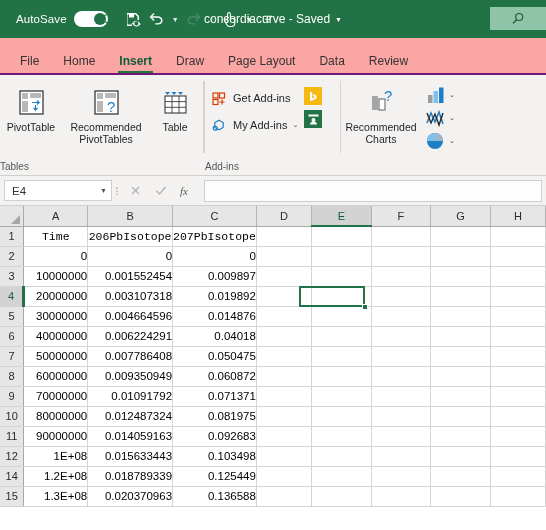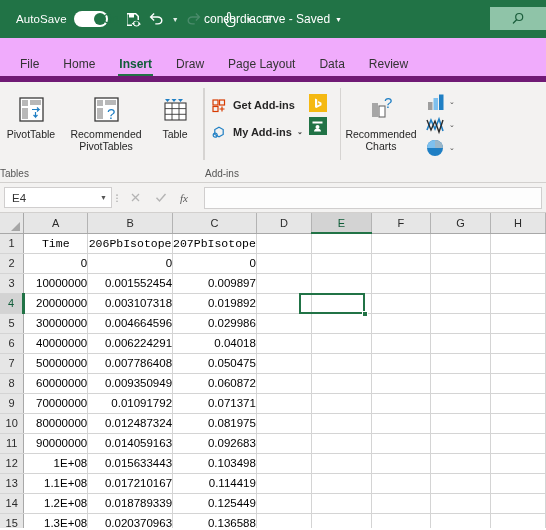--- a/index.html
+++ b/index.html
@@ -44,23 +44,23 @@
     font-size: 12px; color: #fff; pointer-events: none;
   }
   .doc-title .caret { font-size: 7px; margin-left: 5px; position: relative; top: -1px; }
   .searchbox {
     position: absolute; right: 0; top: 7px; width: 56px; height: 23px;
     background: #8fc4a8; display: flex; align-items: center; justify-content: center;
   }
 
   
   .tabstrip {
-    height: 44px; background: #f0abfc;
+    height: 37px; background: #fca5a5;
     display: flex; align-items: flex-end; padding-left: 8px;
-    border-bottom: 6px solid #701a75;
+    border-bottom: 2px solid #701a75;
   }
   .tab {
     font-size: 12px; color: #333; padding: 3px 12px 5px 12px;
     position: relative; white-space: nowrap;
   }
   .tab.active { color: #0f5c38; font-weight: bold; }
   .tab.active::after {
     content: ""; position: absolute; left: 11px; right: 11px; bottom: 0;
     height: 2.5px; background: #217346;
   }
@@ -79,21 +79,21 @@
   .bigbtn .ico { height: 34px; display: flex; align-items: flex-end; }
   .bigbtn .lbl {
     font-size: 10.5px; color: #262626; text-align: center; line-height: 12px;
   }
   .illus-box {
     width: 32px; height: 32px; border: 1px solid #c8c6c4; background: #fff;
     display: flex; align-items: center; justify-content: center;
   }
   .chev { font-size: 7px; color: #444; line-height: 8px; }
   .smallcol { display: flex; flex-direction: column; padding: 8px 0 0 6px; gap: 5px; }
-  .smallbtn { display: flex; align-items: center; gap: 5px; height: 22px; font-weight: bold; }
+  .smallbtn { display: flex; align-items: center; gap: 5px; height: 22px; }
   .smallbtn .lbl { font-size: 11px; color: #262626; white-space: nowrap; }
   .grouplabel {
     position: absolute; bottom: 3px; font-size: 10px; color: #555; 
   }
   .ribbon-bottom-border { height: 1px; background: #d2d0ce; }
 
   
   .fbar {
     height: 30px; background: #f3f2f1; display: flex; align-items: center;
     padding: 0 4px; gap: 0; border-bottom: 1px solid #d2d0ce;
@@ -444,21 +444,21 @@
             <td class="cell num"></td>
             <td class="cell num"></td>
             <td class="cell num"></td>
             <td class="cell num"></td>
             <td class="cell num"></td>
           </tr>
           <tr>
             <td class="rowhead">5</td>
             <td class="cell num">30000000</td>
             <td class="cell num">0.004664596</td>
-            <td class="cell num">0.029986</td>
+            <td class="cell num">0.014876</td>
             <td class="cell num"></td>
             <td class="cell num"></td>
             <td class="cell num"></td>
             <td class="cell num"></td>
             <td class="cell num"></td>
           </tr>
           <tr>
             <td class="rowhead">6</td>
             <td class="cell num">40000000</td>
             <td class="cell num">0.006224291</td>
@@ -522,31 +522,20 @@
             <td class="cell num"></td>
             <td class="cell num"></td>
             <td class="cell num"></td>
             <td class="cell num"></td>
           </tr>
           <tr>
             <td class="rowhead">12</td>
             <td class="cell num">1E+08</td>
             <td class="cell num">0.015633443</td>
             <td class="cell num">0.103498</td>
-            <td class="cell num"></td>
-            <td class="cell num"></td>
-            <td class="cell num"></td>
-            <td class="cell num"></td>
-            <td class="cell num"></td>
-          </tr>
-          <tr>
-            <td class="rowhead">13</td>
-            <td class="cell num">1.1E+08</td>
-            <td class="cell num">0.017210167</td>
-            <td class="cell num">0.114419</td>
             <td class="cell num"></td>
             <td class="cell num"></td>
             <td class="cell num"></td>
             <td class="cell num"></td>
             <td class="cell num"></td>
           </tr>
           <tr>
             <td class="rowhead">14</td>
             <td class="cell num">1.2E+08</td>
             <td class="cell num">0.018789339</td>

